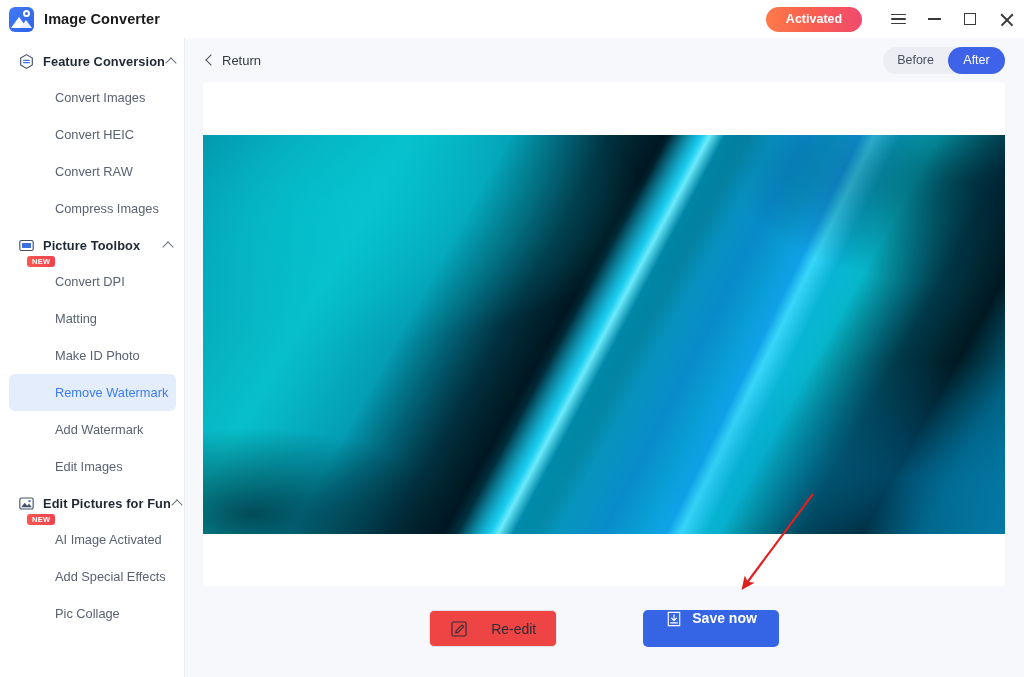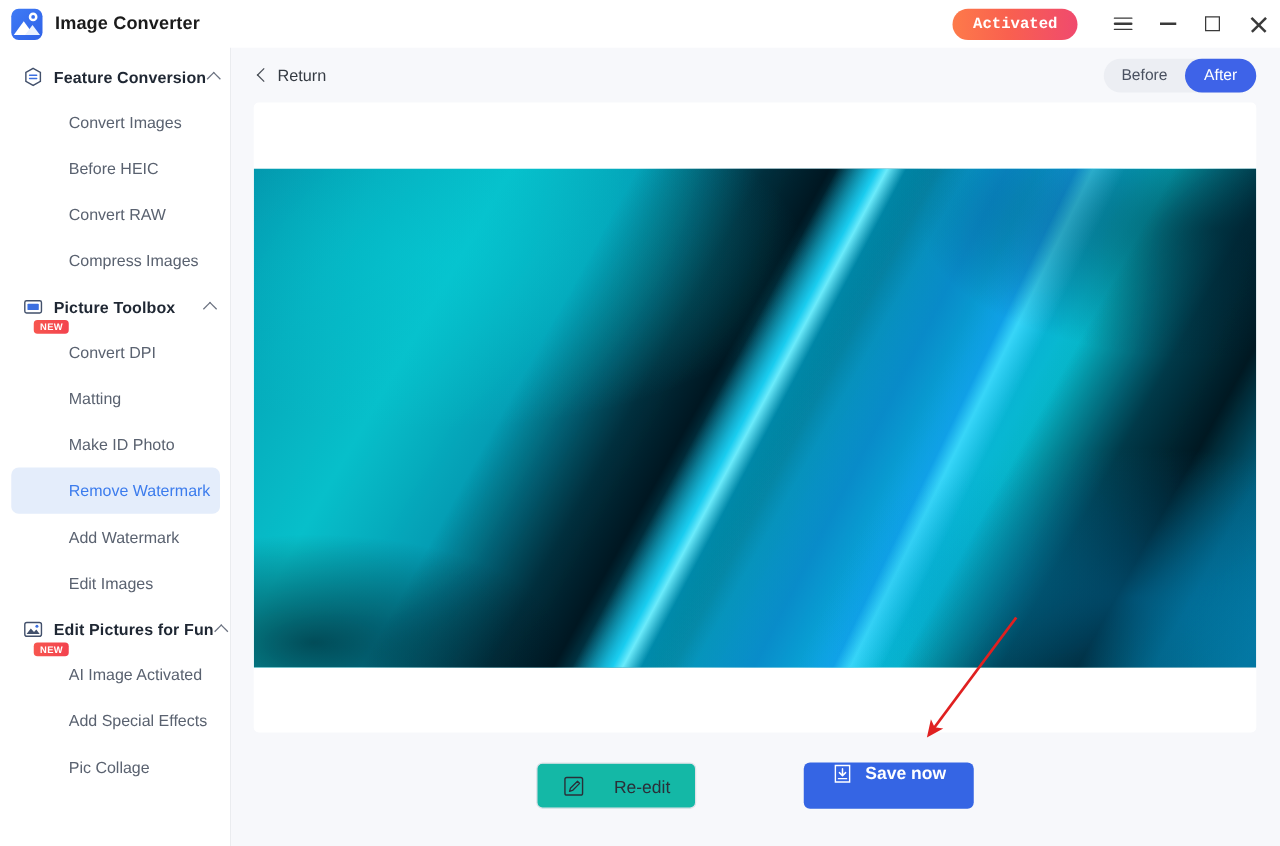--- a/index.html
+++ b/index.html
@@ -54,21 +54,21 @@
     letter-spacing: .1px;
   }
   .tb-right {
     margin-left: auto; display: flex; align-items: center;
   }
   .activated-btn {
     height: 25px; min-width: 96px; padding: 0 16px;
     border-radius: 13px; border: none;
     background: linear-gradient(90deg, #fd7a4a 0%, #f9604f 45%, #f04a6e 100%);
     color: #ffffff; font-size: 12.5px; font-weight: 700;
-    font-family: Liberation Mono, monospace;
+    font-family: Liberation Sans, sans-serif;
     display: flex; align-items: center; justify-content: center;
     cursor: pointer;
   }
   .win-btn {
     width: 36px; height: 38px;
     display: flex; align-items: center; justify-content: center;
     cursor: pointer; color: #3a3a3a;
   }
   .win-btn:first-of-type { margin-left: 18px; }
   .hamburger { display: flex; flex-direction: column; gap: 3px; }
@@ -227,21 +227,21 @@
 
   .actions {
     flex: 1;
     display: flex; align-items: center; justify-content: center;
     gap: 86px;
     padding-bottom: 6px;
   }
   .btn-reedit {
     display: flex; align-items: center; gap: 23px;
     height: 37px; padding: 0 20px;
-    background: #14b8a6; border: 1px solid #dfe2e8;
+    background: #ef4444; border: 1px solid #dfe2e8;
     border-radius: 5px; cursor: pointer;
     font-size: 14px; color: #2a2f38;
     font-family: "Liberation Sans", sans-serif;
   }
   .btn-save {
     display: flex; align-items: flex-start; gap: 9px;
     height: 37px; padding: 0 22px;
     background: #3565e4; border: none;
     border-radius: 5px; cursor: pointer;
     font-size: 14px; color: #ffffff; font-weight: 700;
@@ -295,21 +295,21 @@
             <path d="M8 10.3h8M8 13.7h8" stroke="#3c6fe0" stroke-width="1.7" stroke-linecap="round"></path>
           </svg>
         </span>
         <span class="group-label">Feature Conversion</span>
         <span class="chev"></span>
       </div>
       <div class="sub-item">
         <span>Convert Images</span>
       </div>
       <div class="sub-item">
-        <span>Before HEIC</span>
+        <span>Convert HEIC</span>
       </div>
       <div class="sub-item">
         <span>Convert RAW</span>
       </div>
       <div class="sub-item">
         <span>Compress Images</span>
       </div>
 
       <div class="group-head">
         <span class="group-icon">

